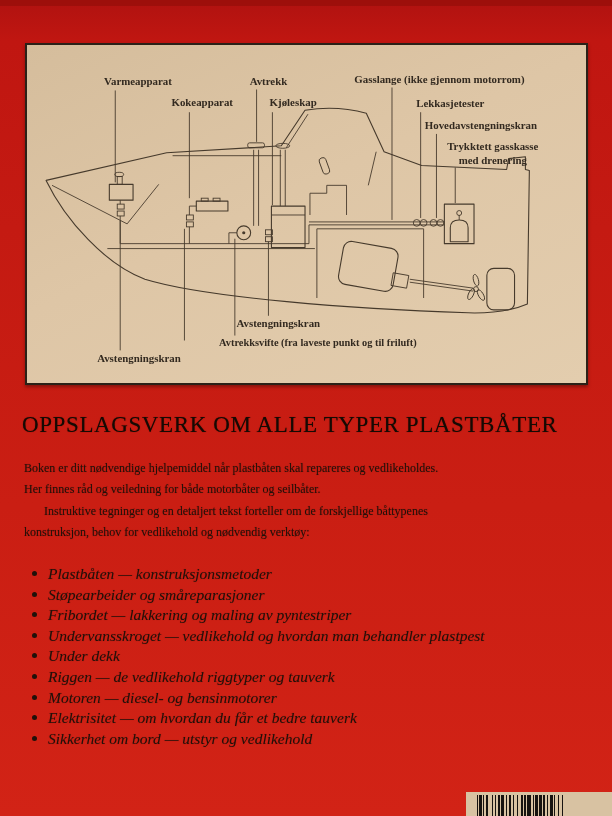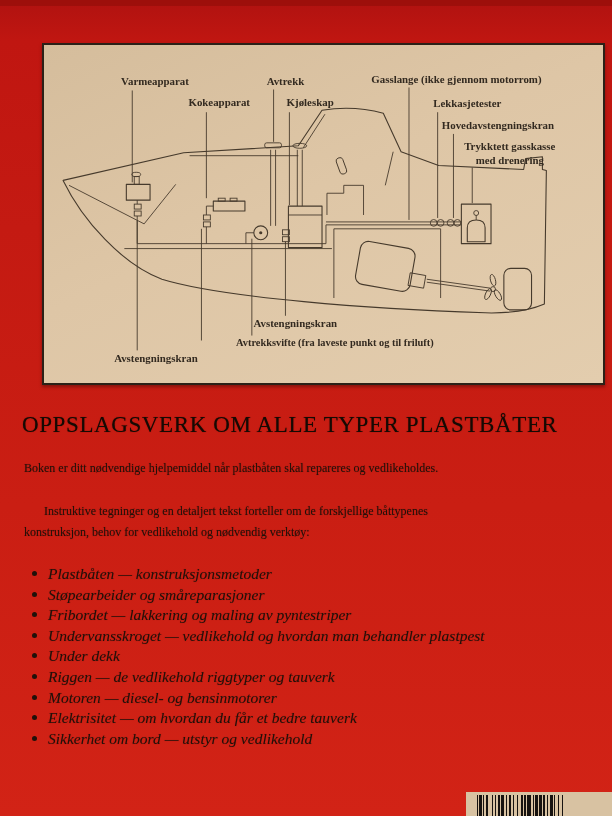--- a/index.html
+++ b/index.html
@@ -8,21 +8,21 @@
     width:612px;height:816px;
     overflow:hidden;
     background:linear-gradient(180deg,#b01210 0%,#c01611 5%,#c41a12 28%,#ca1e13 62%,#d22316 100%);
     font-family:"Liberation Serif", serif;
   }
   .page::before{
     content:"";position:absolute;left:0;top:0;width:100%;height:6px;
     background:#9a0f0b;opacity:.85;
   }
   .panel{
-    position:absolute;left:42px;top:43px;width:563px;height:342px;
+    position:absolute;left:25px;top:43px;width:563px;height:342px;
     background:linear-gradient(155deg,#d5bd9c 0%,#dec6a6 45%,#e3cdae 100%);
     border:2px solid #2b2118;
     box-sizing:border-box;
     box-shadow:0 2px 3px rgba(70,10,5,.5);
   }
   .panel svg{display:block;width:100%;height:100%;}
   .dlabel{
     font-family:"Liberation Serif", serif;
     font-weight:bold;
     font-size:11px;
@@ -182,20 +182,21 @@
       <text class="dlabel" x="253" y="285" text-anchor="middle">Avstengningskran</text>
       <text class="dlabel small" x="293" y="305" text-anchor="middle">Avtrekksvifte (fra laveste punkt og til friluft)</text>
       <text class="dlabel" x="112" y="321" text-anchor="middle">Avstengningskran</text>
     </svg>
   </div>
 
   <div class="title">OPPSLAGSVERK OM ALLE TYPER PLASTBÅTER</div>
 
   <div class="bodytext para1">
     <div class="line">Boken er ditt nødvendige hjelpemiddel når plastbåten skal repareres og vedlikeholdes.</div>
+    <div class="line">Her finnes råd og veiledning for både motorbåter og seilbåter.</div>
   </div>
   <div class="bodytext para2">
     <div class="line">Instruktive tegninger og en detaljert tekst forteller om de forskjellige båttypenes</div>
     <div class="line">konstruksjon, behov for vedlikehold og nødvendig verktøy:</div>
   </div>
 
   <ul class="bullets">
     <li><span class="dot"></span><span>Plastbåten — konstruksjonsmetoder</span></li>
     <li><span class="dot"></span><span>Støpearbeider og småreparasjoner</span></li>
     <li><span class="dot"></span><span>Fribordet — lakkering og maling av pyntestriper</span></li>

